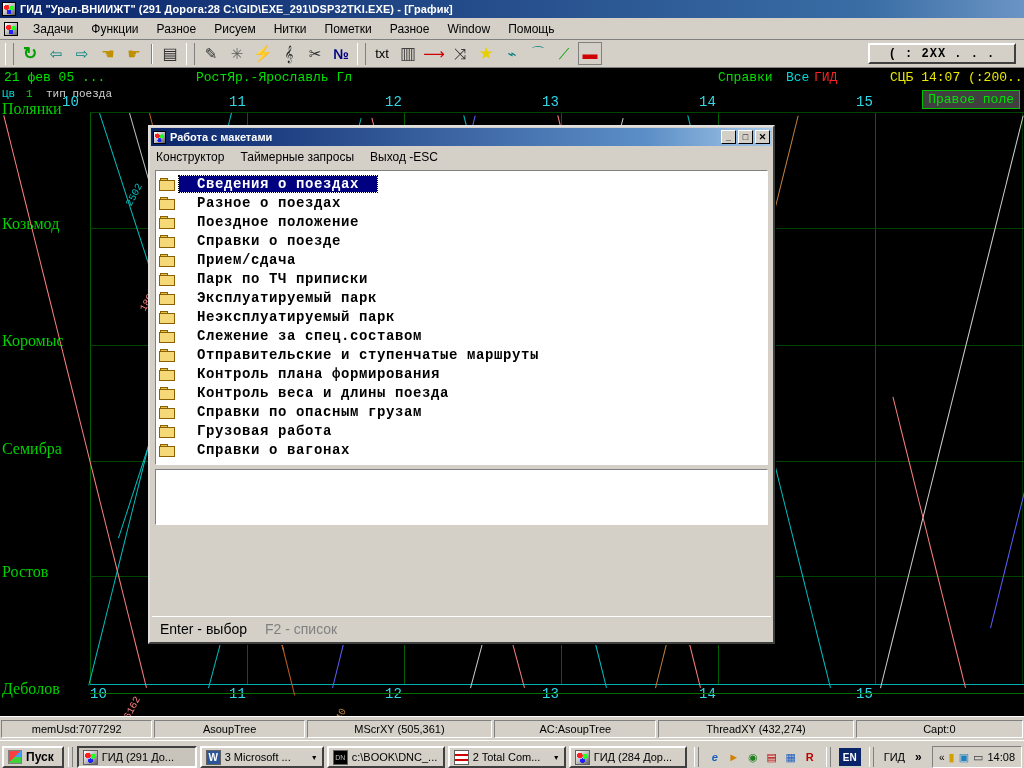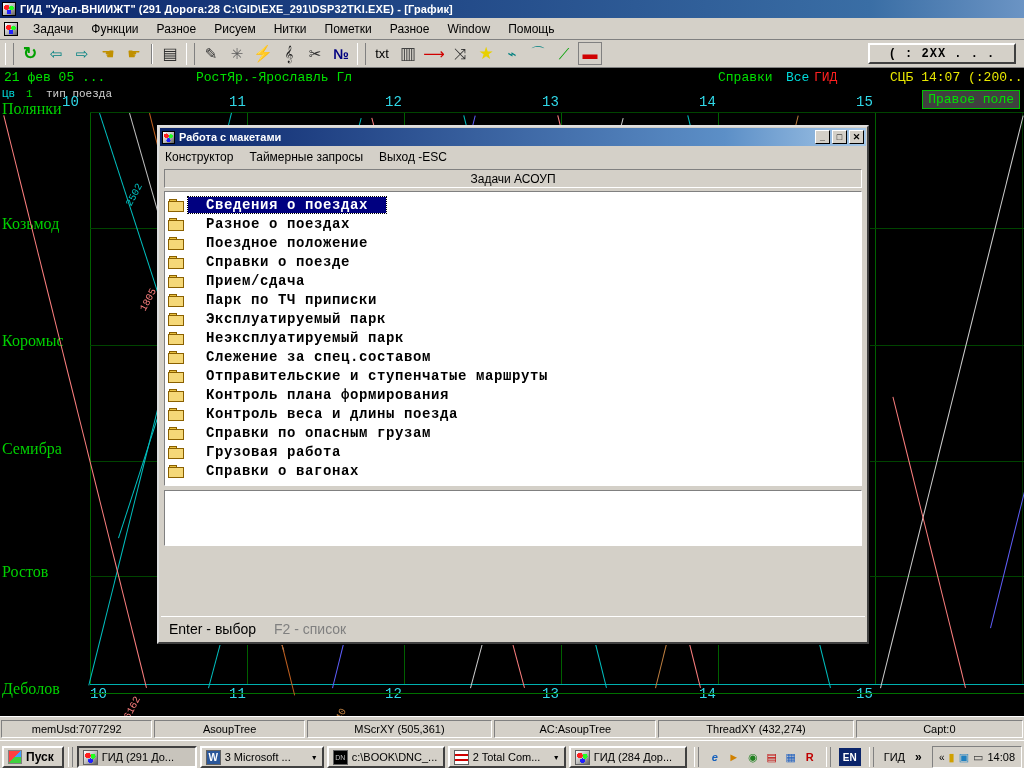--- a/index.html
+++ b/index.html
@@ -124,21 +124,21 @@
   }
   .vline-dim { background: #003300; }
   .trainline { position: absolute; transform-origin: 0 0; height: 1px; }
   .tnum {
     position: absolute; font-size: 10px; font-family: "Liberation Mono", monospace;
     transform-origin: 0 0; white-space: nowrap;
   }
 
   
   .dialog {
-    position: absolute; left: 157px; top: 125px; width: 712px; height: 519px;
+    position: absolute; left: 148px; top: 125px; width: 627px; height: 519px;
     background: #d4d0c8;
     border: 2px solid; border-color: #dfdfdf #404040 #404040 #dfdfdf;
     box-shadow: 1px 1px 0 #000;
   }
   .dlg-title {
     height: 18px; margin: 1px;
     background: linear-gradient(to right, #0a246a, #5c8fc7 80%, #a6c8e8);
     display: flex; align-items: center; color: #fff;
     font-size: 11px; font-weight: bold; padding-left: 2px;
   }
@@ -408,21 +408,20 @@
         <div class="dlg-btn">✕</div>
       </div>
     </div>
 
     <div class="dlg-menubar">
       <div class="dlg-menuitem">Конструктор</div>
       <div class="dlg-menuitem">Таймерные запросы</div>
       <div class="dlg-menuitem">Выход -ESC</div>
     </div>
 
-    <div class="dlg-header">Задачи АСОУП</div>
 
     <div class="dlg-list">
       <div class="litem sel">
         <span class="folder"></span>
         <span class="lbl">Сведения о поездах</span>
       </div>
       <div class="litem">
         <span class="folder"></span>
         <span class="lbl">Разное о поездах</span>
       </div>

